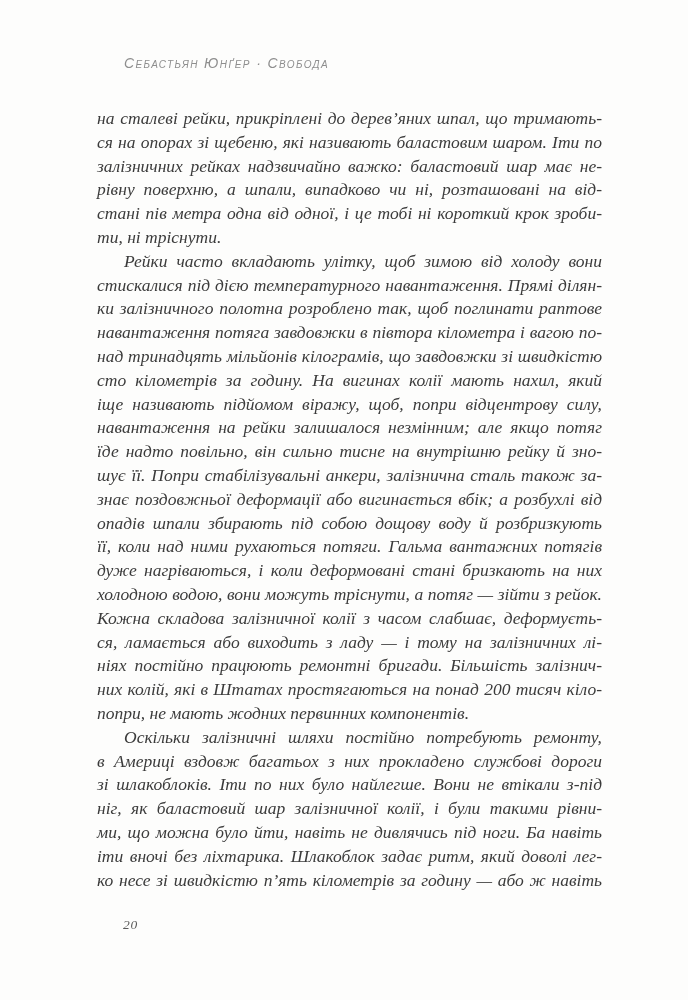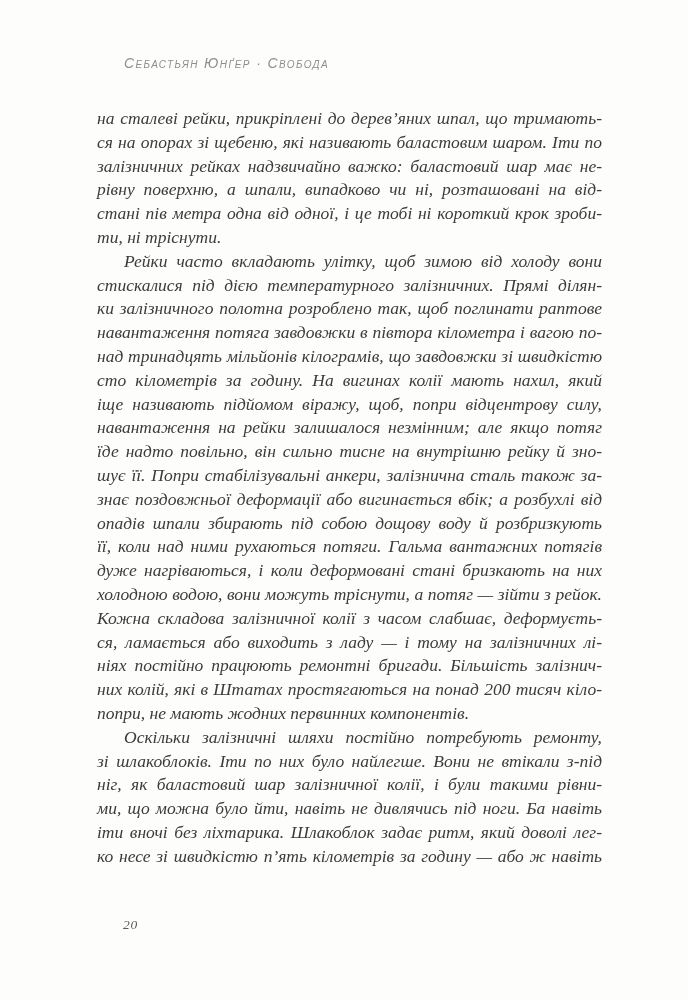--- a/index.html
+++ b/index.html
@@ -77,21 +77,21 @@
       <div class="paragraph">
         <div class="line">на сталеві рейки, прикріплені до дерев’яних шпал, що тримають-</div>
         <div class="line">ся на опорах зі щебеню, які називають баластовим шаром. Іти по</div>
         <div class="line">залізничних рейках надзвичайно важко: баластовий шар має не-</div>
         <div class="line">рівну поверхню, а шпали, випадково чи ні, розташовані на від-</div>
         <div class="line">стані пів метра одна від одної, і це тобі ні короткий крок зроби-</div>
         <div class="line para-end">ти, ні тріснути.</div>
       </div>
       <div class="paragraph">
         <div class="line indent">Рейки часто вкладають улітку, щоб зимою від холоду вони</div>
-        <div class="line">стискалися під дією температурного залізничних. Прямі ділян-</div>
+        <div class="line">стискалися під дією температурного навантаження. Прямі ділян-</div>
         <div class="line">ки залізничного полотна розроблено так, щоб поглинати раптове</div>
         <div class="line">навантаження потяга завдовжки в півтора кілометра і вагою по-</div>
         <div class="line">над тринадцять мільйонів кілограмів, що завдовжки зі швидкістю</div>
         <div class="line">сто кілометрів за годину. На вигинах колії мають нахил, який</div>
         <div class="line">іще називають підйомом віражу, щоб, попри відцентрову силу,</div>
         <div class="line">навантаження на рейки залишалося незмінним; але якщо потяг</div>
         <div class="line">їде надто повільно, він сильно тисне на внутрішню рейку й зно-</div>
         <div class="line">шує її. Попри стабілізувальні анкери, залізнична сталь також за-</div>
         <div class="line">знає поздовжньої деформації або вигинається вбік; а розбухлі від</div>
         <div class="line">опадів шпали збирають під собою дощову воду й розбризкують</div>
@@ -99,20 +99,21 @@
         <div class="line">дуже нагріваються, і коли деформовані стані бризкають на них</div>
         <div class="line">холодною водою, вони можуть тріснути, а потяг — зійти з рейок.</div>
         <div class="line">Кожна складова залізничної колії з часом слабшає, деформуєть-</div>
         <div class="line">ся, ламається або виходить з ладу — і тому на залізничних лі-</div>
         <div class="line">ніях постійно працюють ремонтні бригади. Більшість залізнич-</div>
         <div class="line">них колій, які в Штатах простягаються на понад 200 тисяч кіло-</div>
         <div class="line para-end">попри, не мають жодних первинних компонентів.</div>
       </div>
       <div class="paragraph">
         <div class="line indent">Оскільки залізничні шляхи постійно потребують ремонту,</div>
+        <div class="line">в Америці вздовж багатьох з них прокладено службові дороги</div>
         <div class="line">зі шлакоблоків. Іти по них було найлегше. Вони не втікали з-під</div>
         <div class="line">ніг, як баластовий шар залізничної колії, і були такими рівни-</div>
         <div class="line">ми, що можна було йти, навіть не дивлячись під ноги. Ба навіть</div>
         <div class="line">іти вночі без ліхтарика. Шлакоблок задає ритм, який доволі лег-</div>
         <div class="line">ко несе зі швидкістю п’ять кілометрів за годину — або ж навіть</div>
       </div>
     </div>
 
   <div class="folio">20</div>
 

